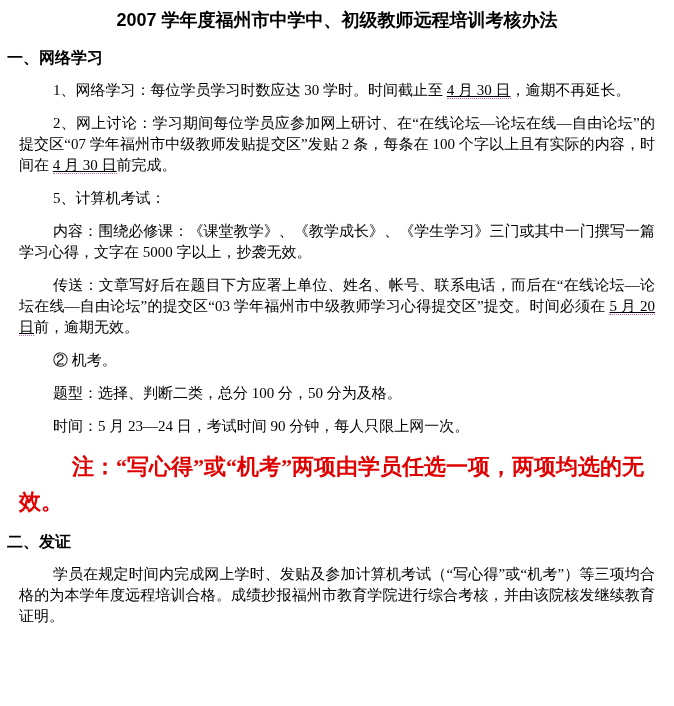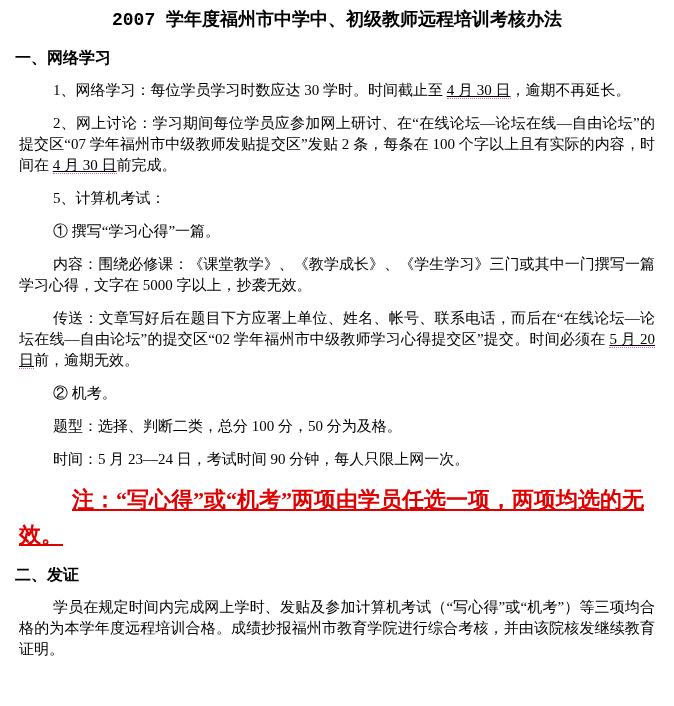--- a/index.html
+++ b/index.html
@@ -13,51 +13,51 @@
     margin:0 auto;
     padding:6px 7px 0 7px;
     background:var(--bg);
     color:var(--text);
     font-family:"Liberation Serif","DejaVu Serif",serif;
     font-size:15px;
     line-height:21px;
     overflow:hidden;
   }
   .doc-title{
-    font-family:Liberation Mono, monospace;
+    font-family:Liberation Sans, sans-serif;
     font-size:18px;
     font-weight:bold;
     line-height:24px;
     text-align:center;
     margin:2px 0 15px 0;
   }
   .sec-heading{
     font-family:"Liberation Sans","DejaVu Sans",sans-serif;
     font-size:16px;
     font-weight:bold;
     line-height:21px;
-    margin:8px;
+    margin:0;
   }
   .body-block{margin:0;}
   .para{margin:12px;text-align:justify;}
   .para.indent{text-indent:34px;}
   .u-date{
     text-decoration:underline;
     text-decoration-thickness:1px;
     border-bottom:1px dotted var(--pink);
   }
   .note-block{
     color:var(--red);
     font-weight:bold;
     font-size:22px;
     line-height:35px;
     margin:8px 0 5px 0;
   }
   .note-block .para{text-align:left;}
-  .note-block .para.indent{text-indent:53px;text-decoration:underline;}
+  .note-block .para.indent{text-indent:53px;}
   .signature{
     margin-top:86px;
     margin-left:auto;
     margin-right:50px;
     width:fit-content;
     text-align:left;
     font-size:16px;
     line-height:23px;
   }
   .signature .org{white-space:nowrap;}
@@ -68,23 +68,22 @@
 <div class="page">
 
   <h1 class="doc-title">2007 学年度福州市中学中、初级教师远程培训考核办法</h1>
 
   <h2 class="sec-heading">一、网络学习</h2>
 
   <div class="body-block">
       <p class="para indent"><span>1、网络学习：每位学员学习时数应达 30 学时。时间截止至 </span><span class="u-date">4 月 30 日</span><span>，逾期不再延长。</span></p>
       <p class="para indent"><span>2、网上讨论：学习期间每位学员应参加网上研讨、在“在线论坛—论坛在线—自由论坛”的提交区“07 学年福州市中级教师发贴提交区”发贴 2 条，每条在 100 个字以上且有实际的内容，时间在 </span><span class="u-date">4 月 30 日</span><span>前完成。</span></p>
       <p class="para indent"><span>5、计算机考试：</span></p>
-      <p class="para indent"><span>① 撰写“学习心得”一篇。</span></p>
       <p class="para indent"><span>内容：围绕必修课：《课堂教学》、《教学成长》、《学生学习》三门或其中一门撰写一篇学习心得，文字在 5000 字以上，抄袭无效。</span></p>
-      <p class="para indent"><span>传送：文章写好后在题目下方应署上单位、姓名、帐号、联系电话，而后在“在线论坛—论坛在线—自由论坛”的提交区“02 学年福州市中级教师学习心得提交区”提交。时间必须在 </span><span class="u-date">5 月 20 日</span><span>前，逾期无效。</span></p>
+      <p class="para indent"><span>传送：文章写好后在题目下方应署上单位、姓名、帐号、联系电话，而后在“在线论坛—论坛在线—自由论坛”的提交区“03 学年福州市中级教师学习心得提交区”提交。时间必须在 </span><span class="u-date">5 月 20 日</span><span>前，逾期无效。</span></p>
       <p class="para indent"><span>② 机考。</span></p>
       <p class="para indent"><span>题型：选择、判断二类，总分 100 分，50 分为及格。</span></p>
       <p class="para indent"><span>时间：5 月 23—24 日，考试时间 90 分钟，每人只限上网一次。</span></p>
     </div>
 
   <div class="note-block">
       <p class="para indent"><span>注：“写心得”或“机考”两项由学员任选一项，两项均选的无效。</span></p>
     </div>
 
   <h2 class="sec-heading">二、发证</h2>

